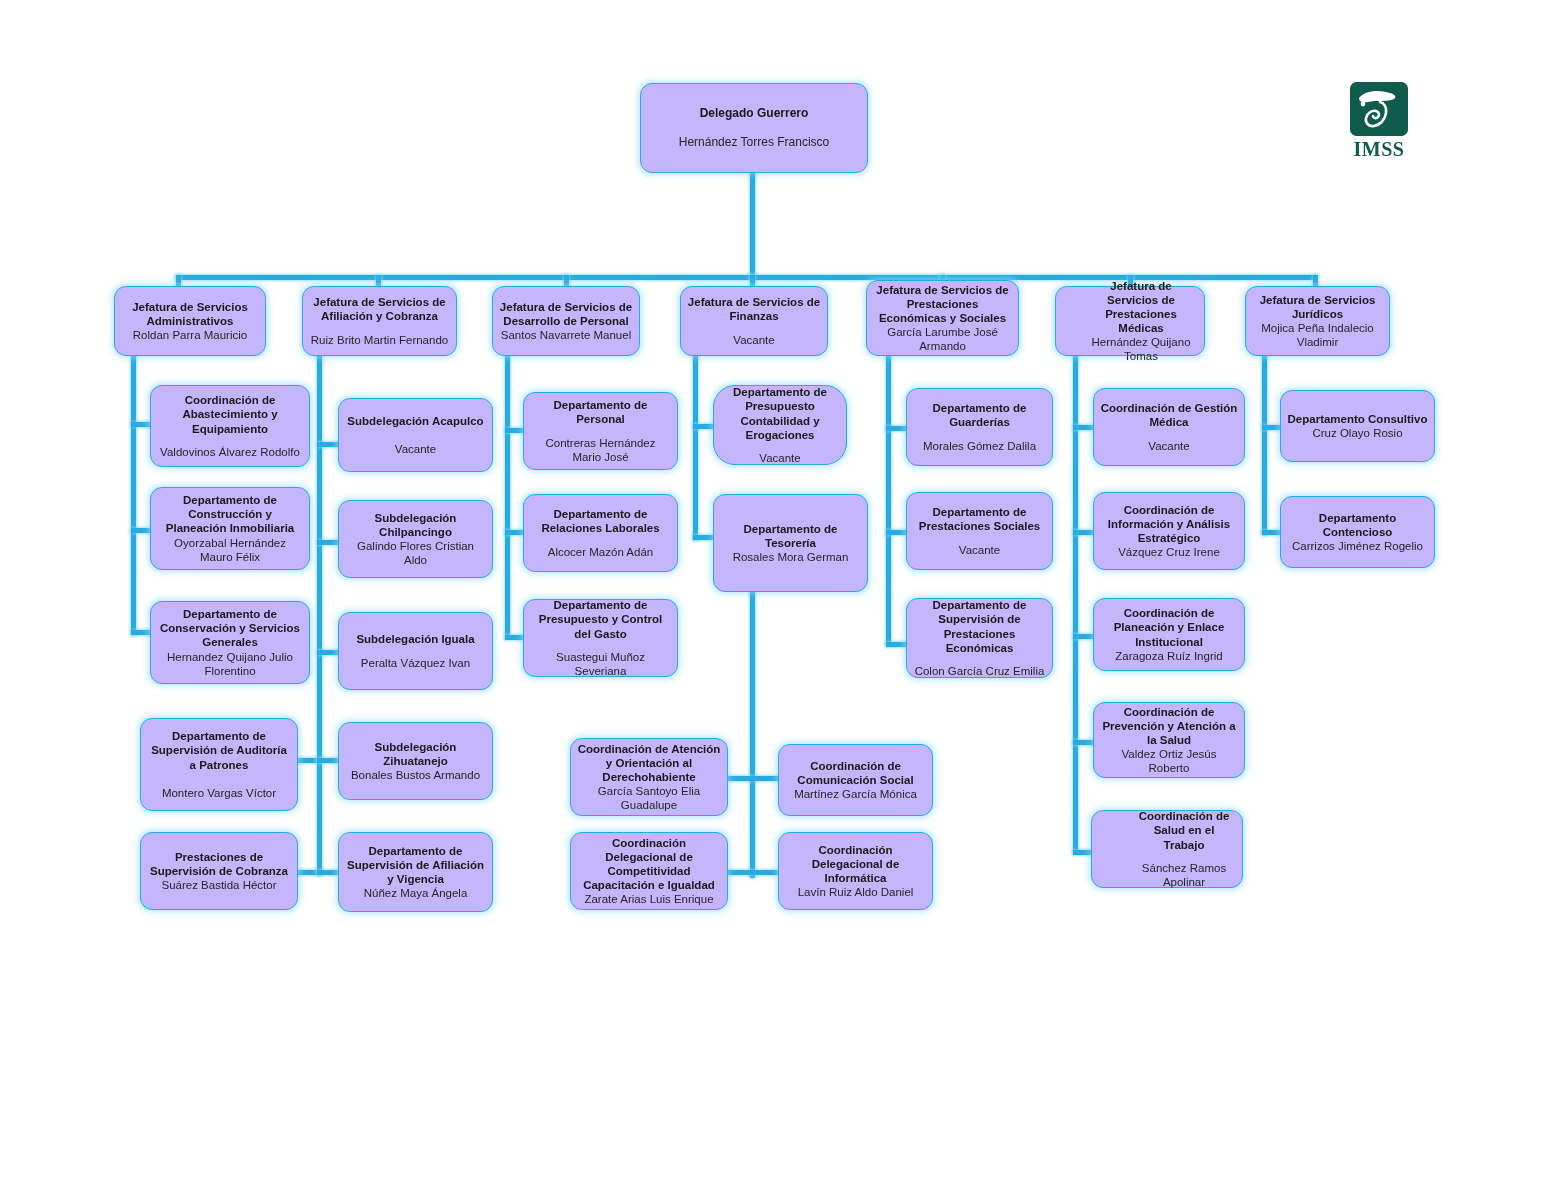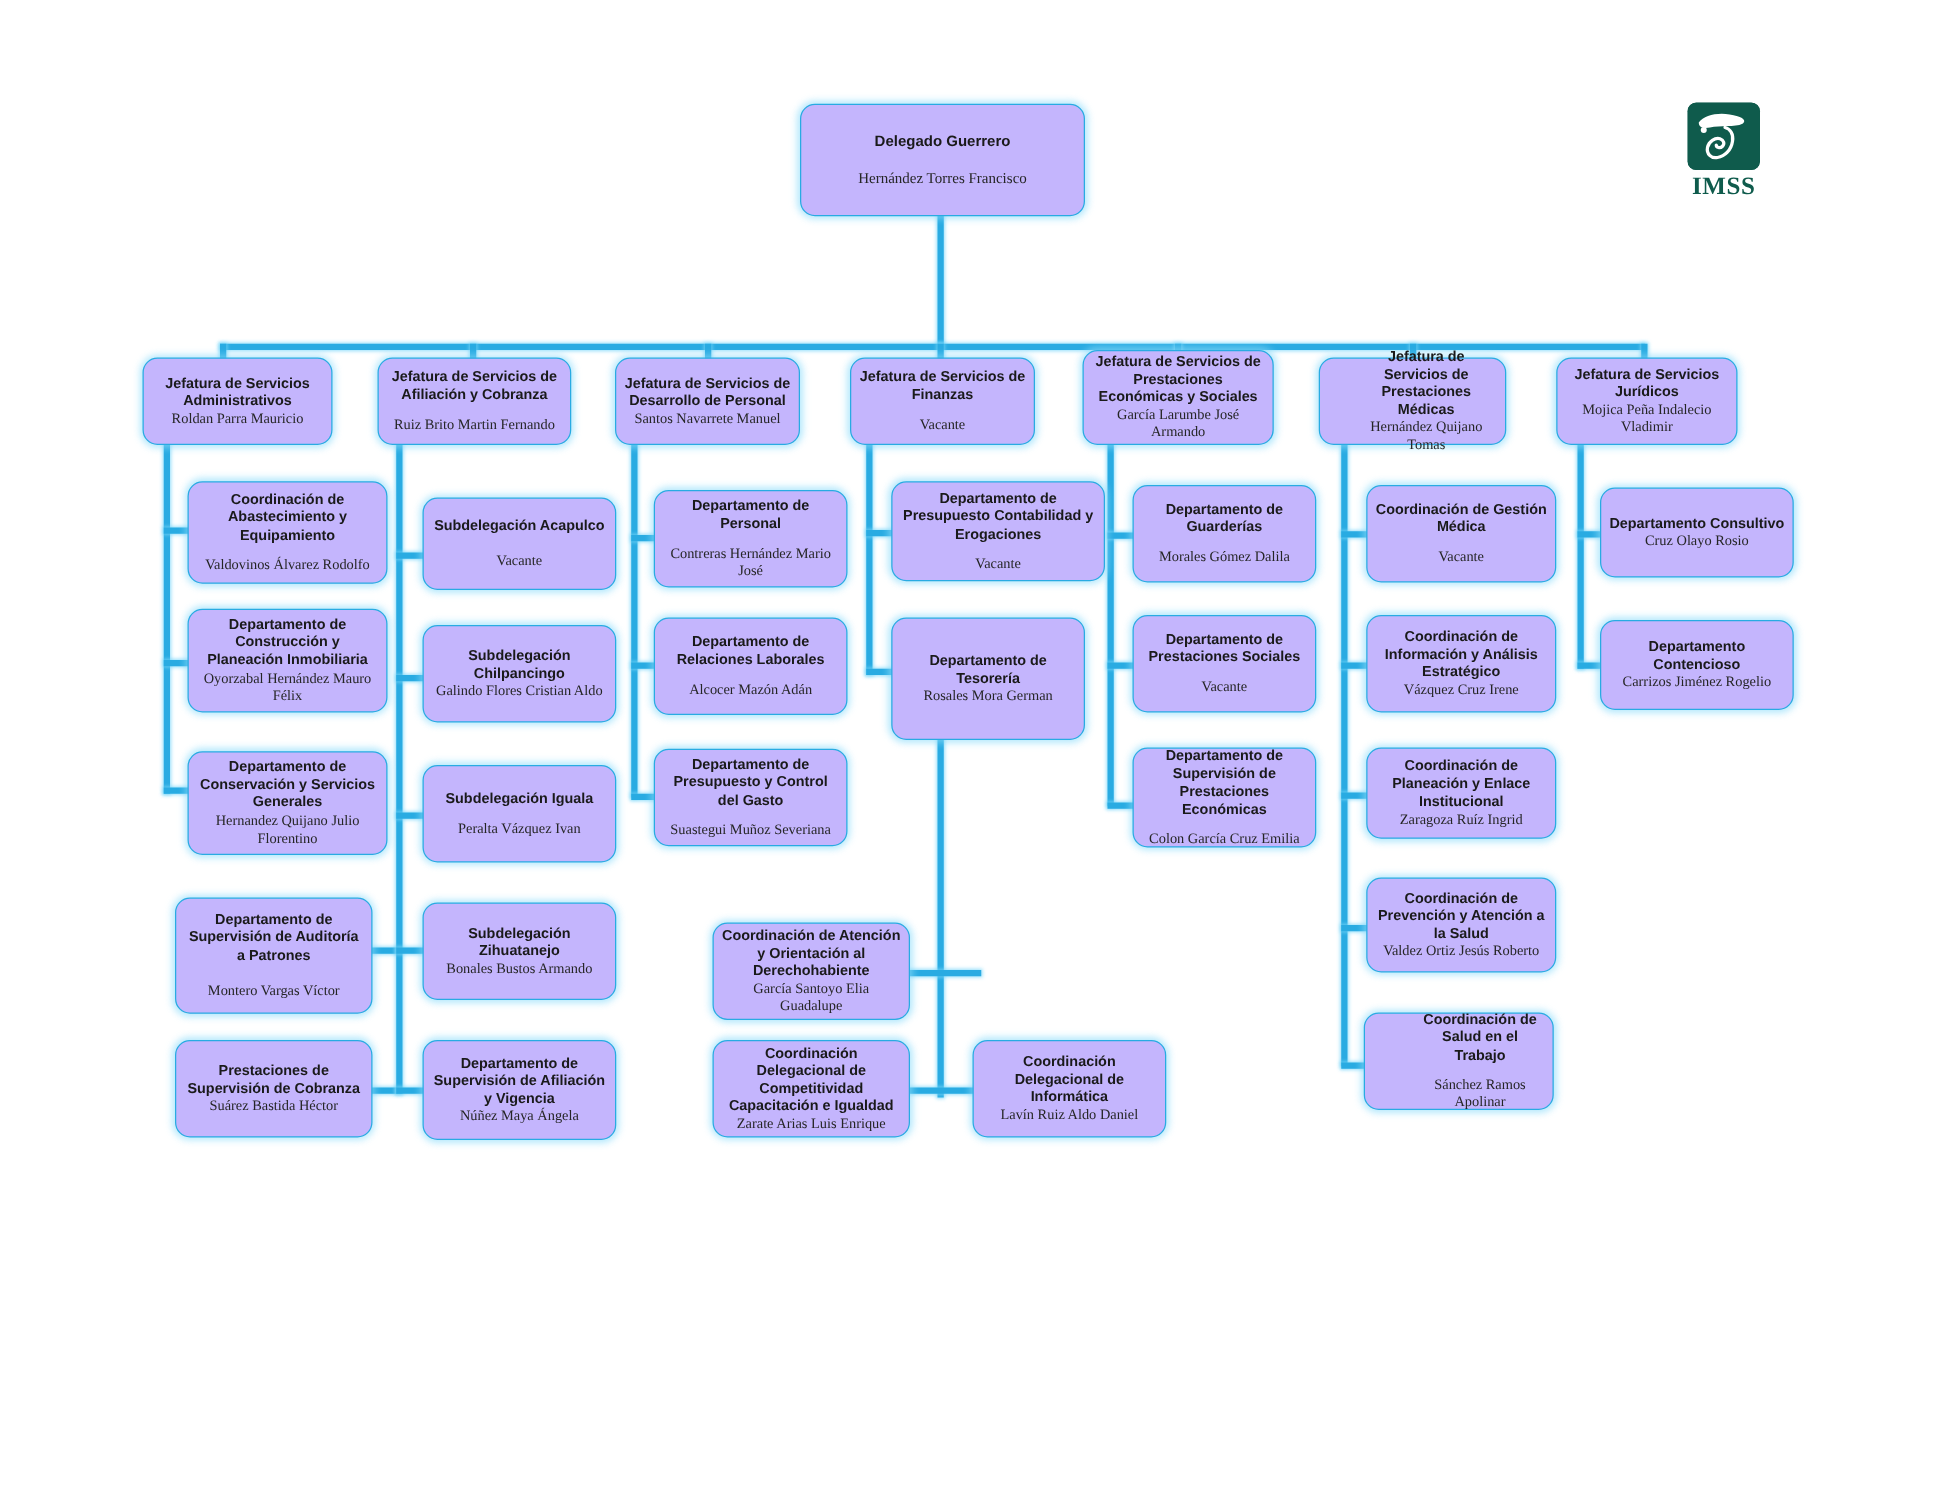--- a/index.html
+++ b/index.html
@@ -49,21 +49,20 @@
     line-height: 1.22;
     color: #1a1a1a;
     margin: 0;
   }
   .node .person {
     font-weight: normal;
     font-size: 11.5px;
     line-height: 1.22;
     color: #262626;
     margin: 0;
-    font-family: Liberation Serif, serif;
   }
   .node.root .title { font-size: 12px; }
   .node.root .person { font-size: 12px; }
   .gap-sm .person { margin-top: 9px; }
   .gap-md .person { margin-top: 14px; }
   .gap-0  .person { margin-top: 0px; }
 
   
   #imss-logo {
     position: absolute;
@@ -222,21 +221,21 @@
   </div>
   <div class="node gap-sm" style="left:523px; top:599px; width:155px; height:78px;">
     <div class="title">Departamento de Presupuesto y Control del Gasto</div>
     <div class="person">Suastegui Muñoz Severiana</div>
   </div>
 
   <div class="node gap-sm" style="left:680px; top:286px; width:148px; height:70px;">
     <div class="title">Jefatura de Servicios de Finanzas</div>
     <div class="person">Vacante</div>
   </div>
-  <div class="node gap-sm" style="left:713px; top:385px; width:171px; height:80px;">
+  <div class="node gap-sm" style="left:713px; top:385px; width:134px; height:80px;border-radius:22px;">
     <div class="title">Departamento de Presupuesto Contabilidad y Erogaciones</div>
     <div class="person">Vacante</div>
   </div>
   <div class="node gap-0" style="left:713px; top:494px; width:155px; height:98px;">
     <div class="title">Departamento de Tesorería</div>
     <div class="person">Rosales Mora German</div>
   </div>
 
   <div class="node gap-0" style="left:866px; top:280px; width:153px; height:76px;">
     <div class="title">Jefatura de Servicios de Prestaciones Económicas y Sociales</div>
@@ -289,20 +288,24 @@
     <div class="person">Cruz Olayo Rosio</div>
   </div>
   <div class="node gap-0" style="left:1280px; top:496px; width:155px; height:72px;">
     <div class="title">Departamento Contencioso</div>
     <div class="person">Carrizos Jiménez Rogelio</div>
   </div>
 
   <div class="node gap-0" style="left:570px; top:738px; width:158px; height:78px;">
     <div class="title">Coordinación de Atención y Orientación al Derechohabiente</div>
     <div class="person">García Santoyo Elia Guadalupe</div>
+  </div>
+  <div class="node gap-0" style="left:778px; top:744px; width:155px; height:72px;">
+    <div class="title">Coordinación de Comunicación Social</div>
+    <div class="person">Martínez García Mónica</div>
   </div>
   <div class="node gap-0" style="left:570px; top:832px; width:158px; height:78px;">
     <div class="title">Coordinación Delegacional de Competitividad Capacitación e Igualdad</div>
     <div class="person">Zarate Arias Luis Enrique</div>
   </div>
   <div class="node gap-0" style="left:778px; top:832px; width:155px; height:78px;">
     <div class="title">Coordinación Delegacional de Informática</div>
     <div class="person">Lavín Ruiz Aldo Daniel</div>
   </div>
 

